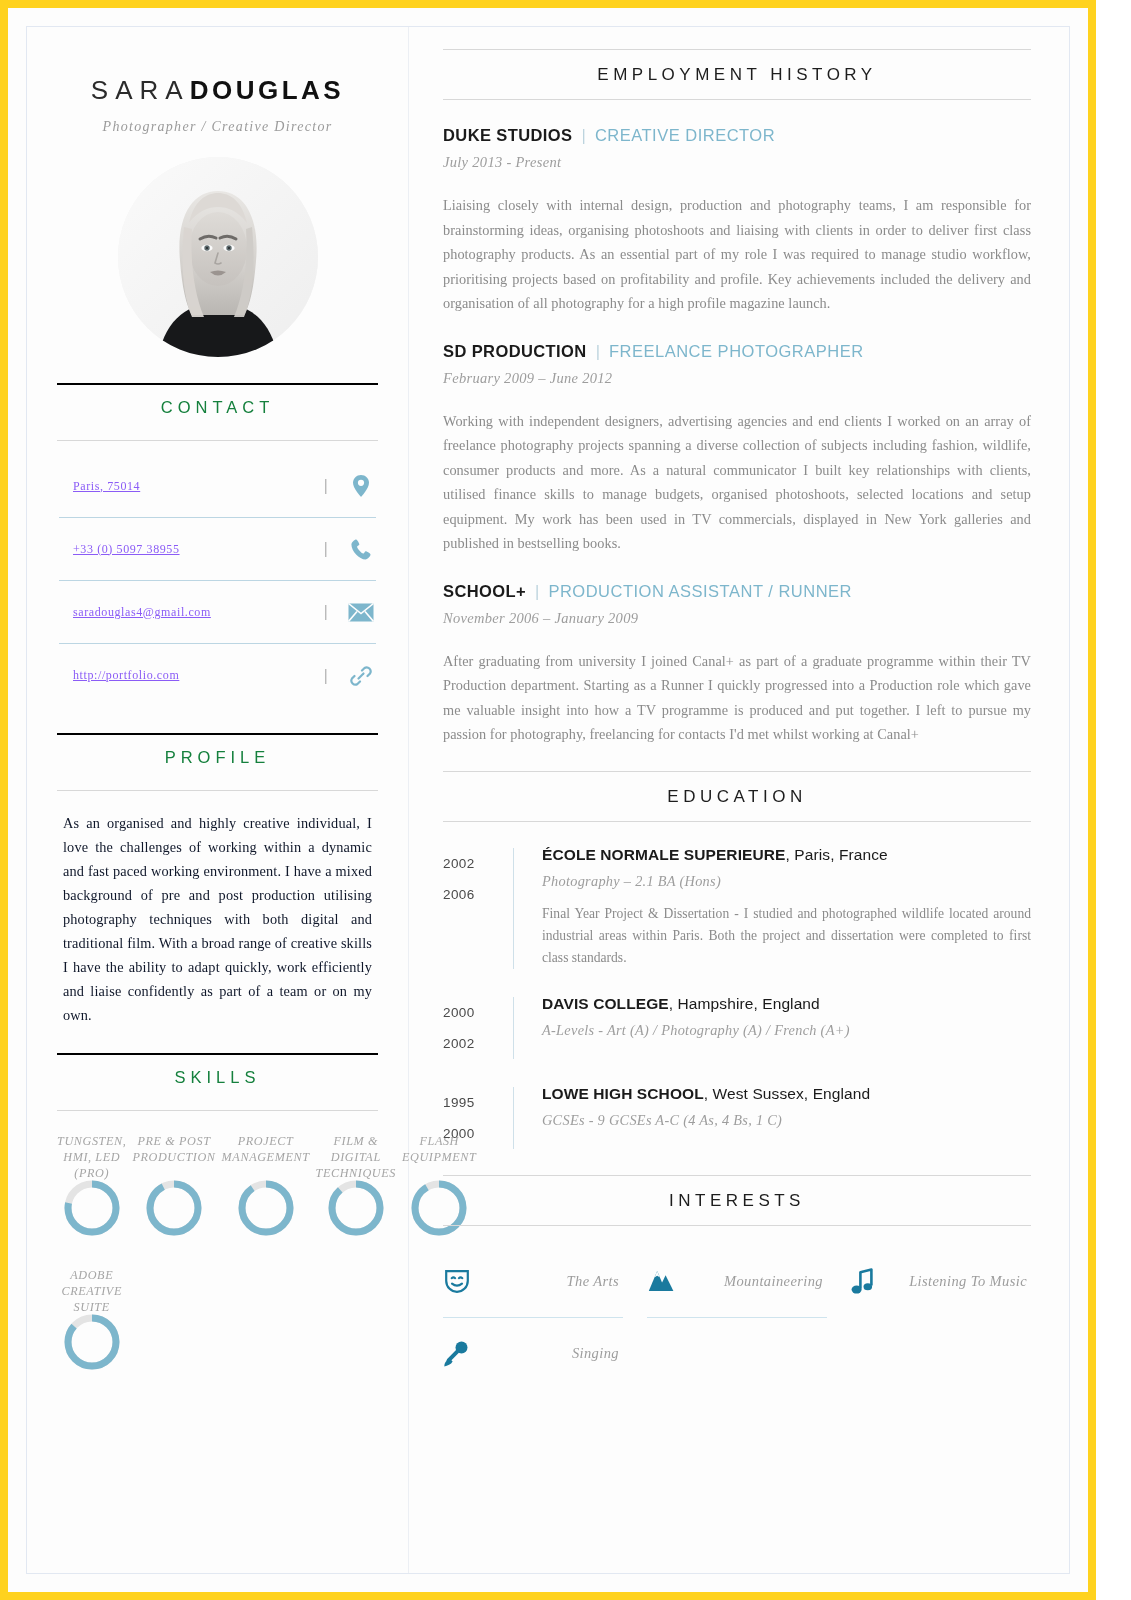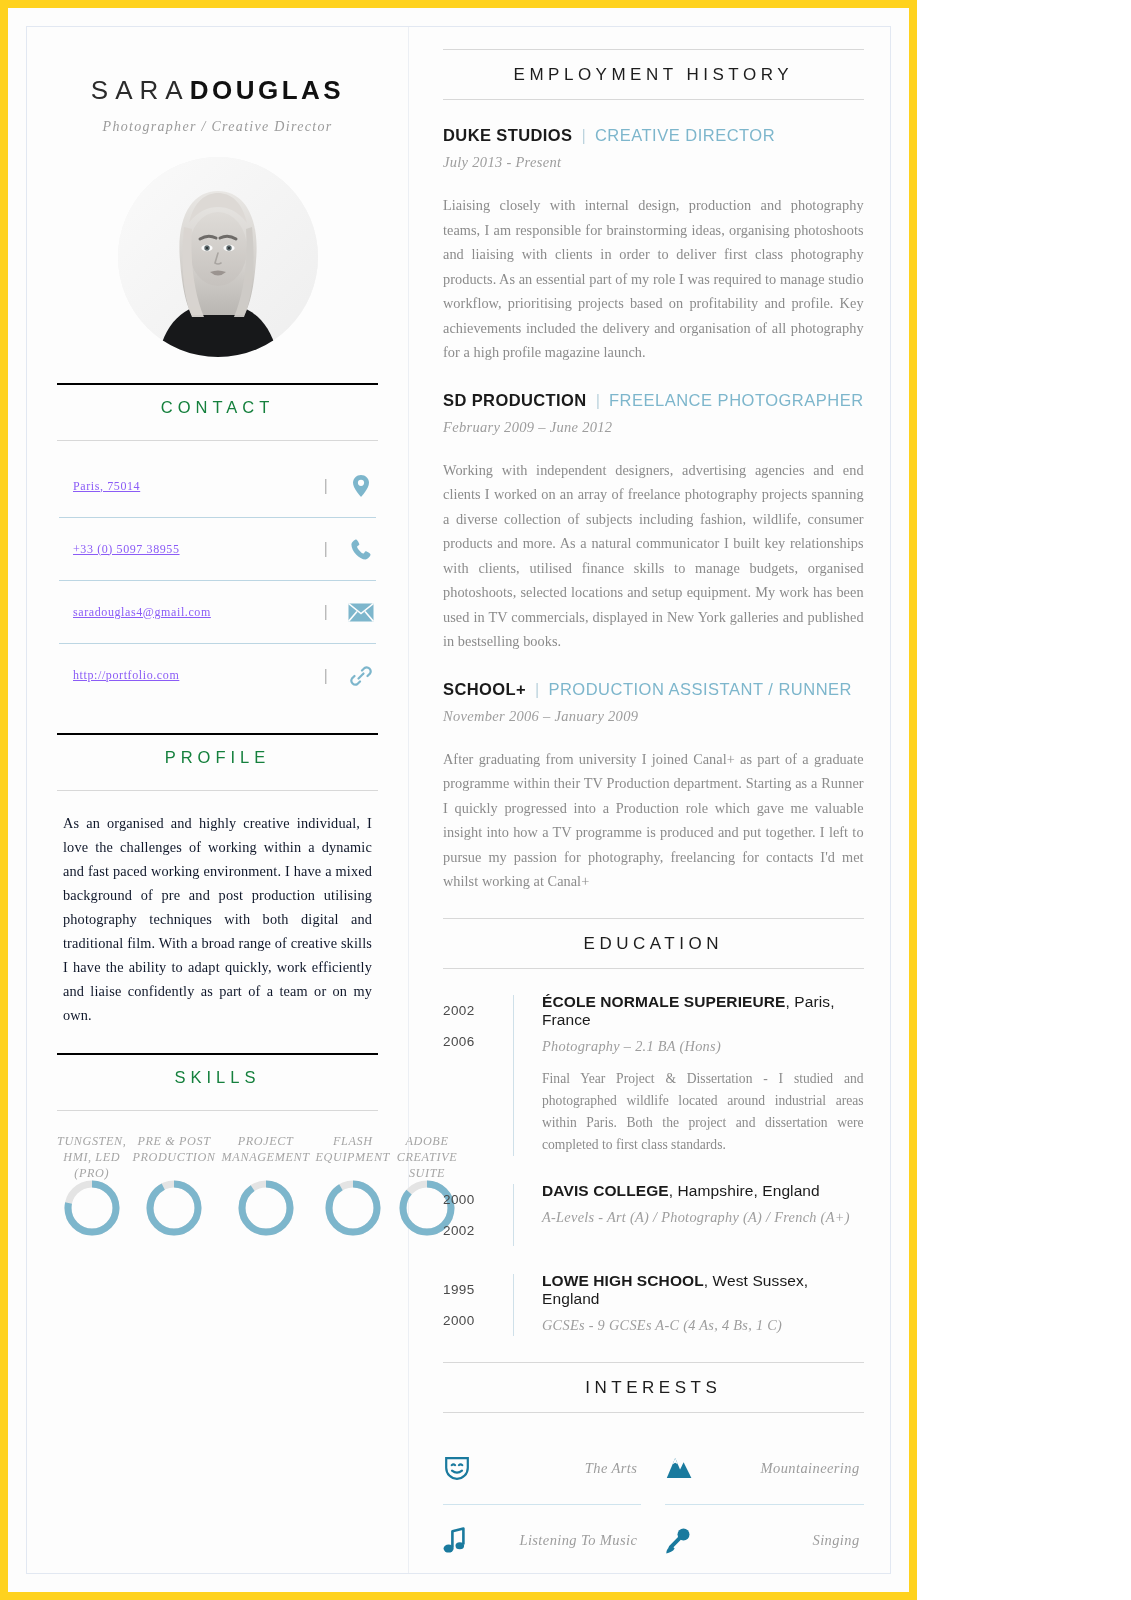--- a/index.html
+++ b/index.html
@@ -6,21 +6,21 @@
 
   html, body {
     width: 1131px;
     height: 1600px;
     background: #ffffff;
     font-family: "Liberation Sans", sans-serif;
   }
 
   .page-frame {
     position: relative;
-    width: 917px;
+    width: 1096px;
     height: 1600px;
     background: #fdfdfd;
     border: 8px solid #FFD21E;
   }
 
   .page-inner {
     position: absolute;
     left: 18px;
     top: 18px;
     right: 18px;
@@ -266,21 +266,21 @@
     line-height: 22px;
     color: #8b8b8b;
     margin-top: 13px;
     text-align: justify;
   }
 
   
   .interests-grid {
     margin-top: 20px;
     display: grid;
-    grid-template-columns: 1fr 1fr;
+    grid-template-columns: 1fr 1fr 1fr;
     column-gap: 24px;
   }
   .interest {
     display: flex;
     align-items: center;
     height: 72px;
     border-bottom: 1px solid #cfe4ee;
   }
   .interest.last-row { border-bottom: none; }
   .i-icon {
@@ -429,20 +429,24 @@
                 <circle cx="31" cy="31" r="24" fill="none" stroke="#7db6cc" stroke-width="7" stroke-dasharray="117.6 33.2" transform="rotate(-90 31 31)"></circle>
               </svg></div>
             <div class="skill"><div class="skill-label">PRE &amp; POST PRODUCTION</div><svg class="skill-ring" viewBox="0 0 62 62">
                 <circle cx="31" cy="31" r="24" fill="none" stroke="#e4e4e4" stroke-width="7"></circle>
                 <circle cx="31" cy="31" r="24" fill="none" stroke="#7db6cc" stroke-width="7" stroke-dasharray="138.7 12.1" transform="rotate(-90 31 31)"></circle>
               </svg></div>
             <div class="skill"><div class="skill-label">PROJECT MANAGEMENT</div><svg class="skill-ring" viewBox="0 0 62 62">
                 <circle cx="31" cy="31" r="24" fill="none" stroke="#e4e4e4" stroke-width="7"></circle>
                 <circle cx="31" cy="31" r="24" fill="none" stroke="#7db6cc" stroke-width="7" stroke-dasharray="135.7 15.1" transform="rotate(-90 31 31)"></circle>
               </svg></div>
+            <div class="skill"><div class="skill-label">FILM &amp; DIGITAL TECHNIQUES</div><svg class="skill-ring" viewBox="0 0 62 62">
+                <circle cx="31" cy="31" r="24" fill="none" stroke="#e4e4e4" stroke-width="7"></circle>
+                <circle cx="31" cy="31" r="24" fill="none" stroke="#7db6cc" stroke-width="7" stroke-dasharray="132.7 18.1" transform="rotate(-90 31 31)"></circle>
+              </svg></div>
             <div class="skill"><div class="skill-label">FLASH EQUIPMENT</div><svg class="skill-ring" viewBox="0 0 62 62">
                 <circle cx="31" cy="31" r="24" fill="none" stroke="#e4e4e4" stroke-width="7"></circle>
                 <circle cx="31" cy="31" r="24" fill="none" stroke="#7db6cc" stroke-width="7" stroke-dasharray="137.2 13.6" transform="rotate(-90 31 31)"></circle>
               </svg></div>
             <div class="skill"><div class="skill-label">ADOBE CREATIVE SUITE</div><svg class="skill-ring" viewBox="0 0 62 62">
                 <circle cx="31" cy="31" r="24" fill="none" stroke="#e4e4e4" stroke-width="7"></circle>
                 <circle cx="31" cy="31" r="24" fill="none" stroke="#7db6cc" stroke-width="7" stroke-dasharray="129.7 21.1" transform="rotate(-90 31 31)"></circle>
               </svg></div>
           </div>
       </div>

